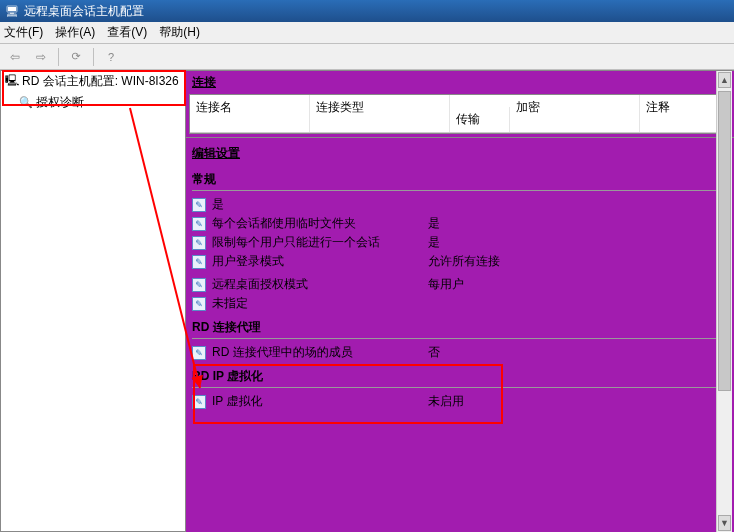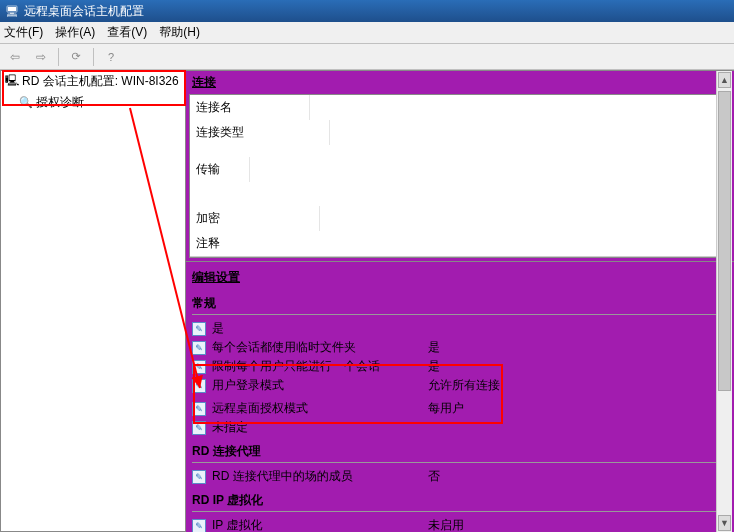--- a/index.html
+++ b/index.html
@@ -83,32 +83,31 @@
     text-decoration: underline;
   }
   .conn-area {
     border: 1px solid #888;
     margin: 0 3px 3px 3px;
   }
   .conn-header {
     display: flex;
     background: #fff;
     border-bottom: 1px solid #ccc;
-    flex-direction: column;
   }
   .conn-header div, .conn-row div {
     padding: 4px 6px;
     border-right: 1px solid #e5e5e5;
     overflow: hidden;
     white-space: nowrap;
   }
   .col-name { width: 120px; }
   .col-type { width: 140px; }
   .col-trans { width: 60px; margin-top: 12px; }
-  .col-enc  { width: 130px; margin-top: 24px; }
+  .col-enc  { width: 130px; }
   .col-note { flex: 1; }
   .conn-body { height: 86px; background: #fff; }
   .conn-row { display:flex; }
   .conn-row .nicon { display:inline-block; width:14px; text-align:center; color:#2b7; margin-right:2px;}
   .settings {
     border-top: 1px solid #888;
     padding: 4px 6px 0 6px;
   }
   .groupbar {
     font-weight: bold;

